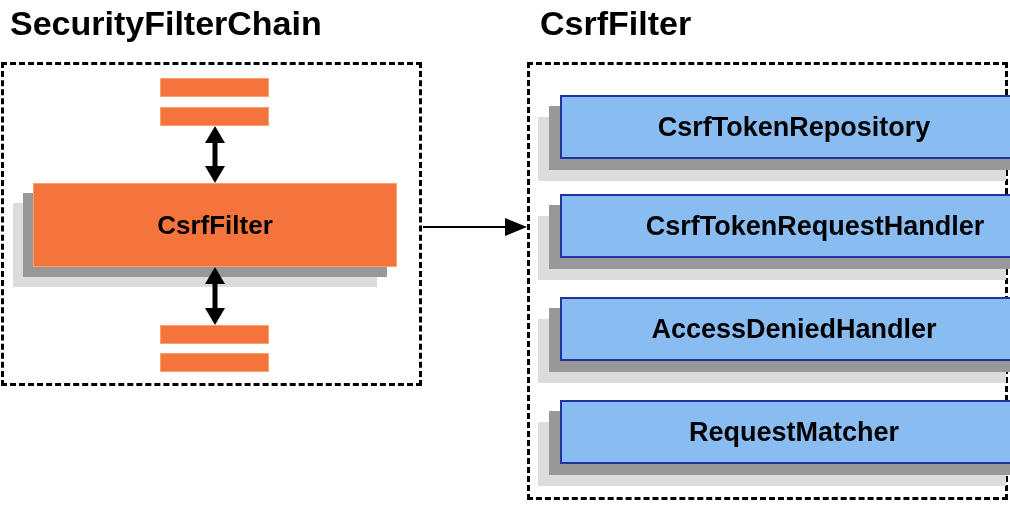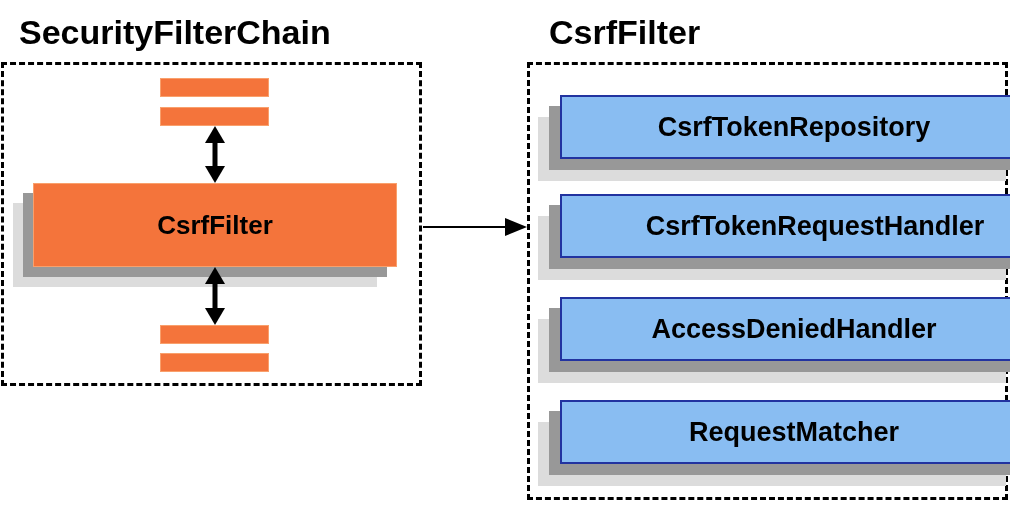--- a/index.html
+++ b/index.html
@@ -8,21 +8,21 @@
     position: relative;
     width: 1010px;
     height: 505px;
     background: #ffffff;
     font-family: "Liberation Sans", sans-serif;
     overflow: hidden;
   }
 
   .panel-title {
     position: absolute;
-    margin: 9px;
+    margin: 0;
     font-size: 34px;
     font-weight: bold;
     color: #000000;
     white-space: nowrap;
   }
   #left-title  { left: 10px;  top: 4px; }
   #right-title { left: 540px; top: 4px; }
 
   .dashed-box {
     position: absolute;

